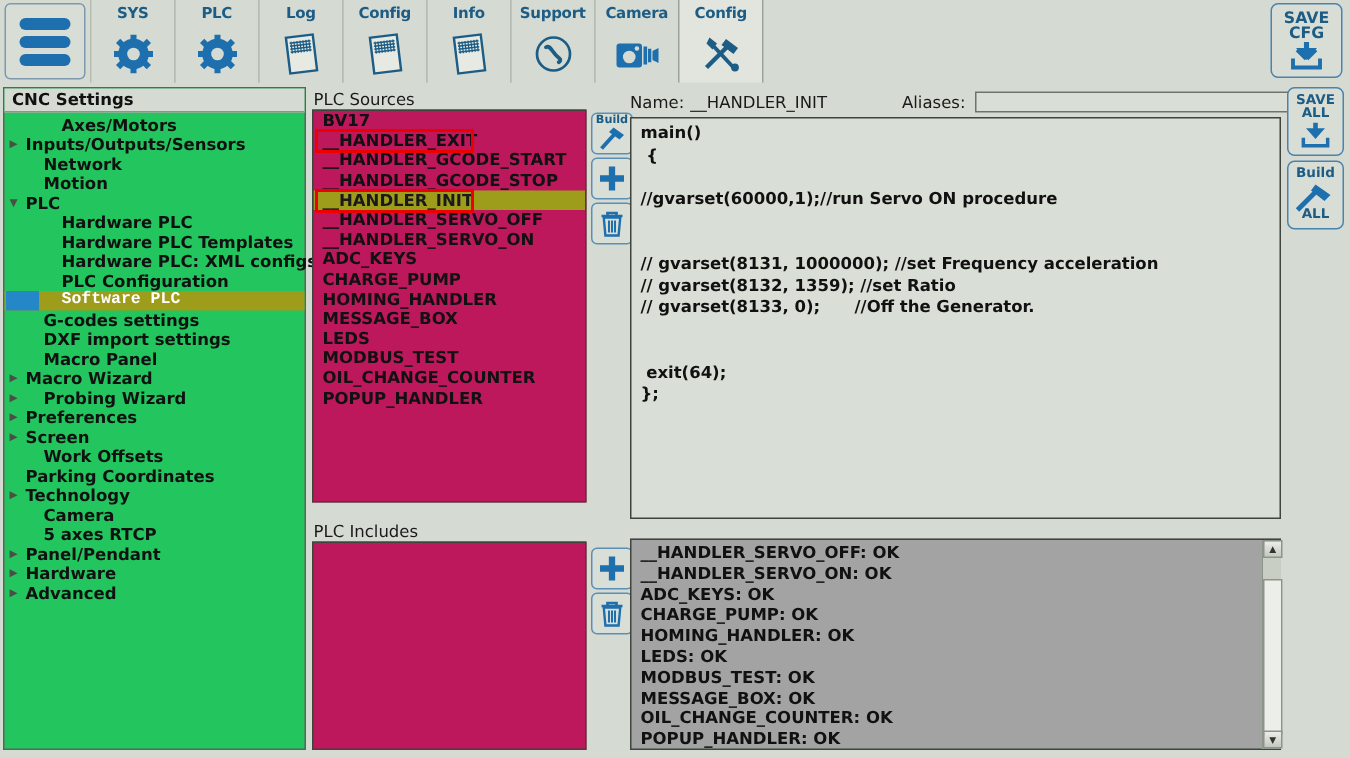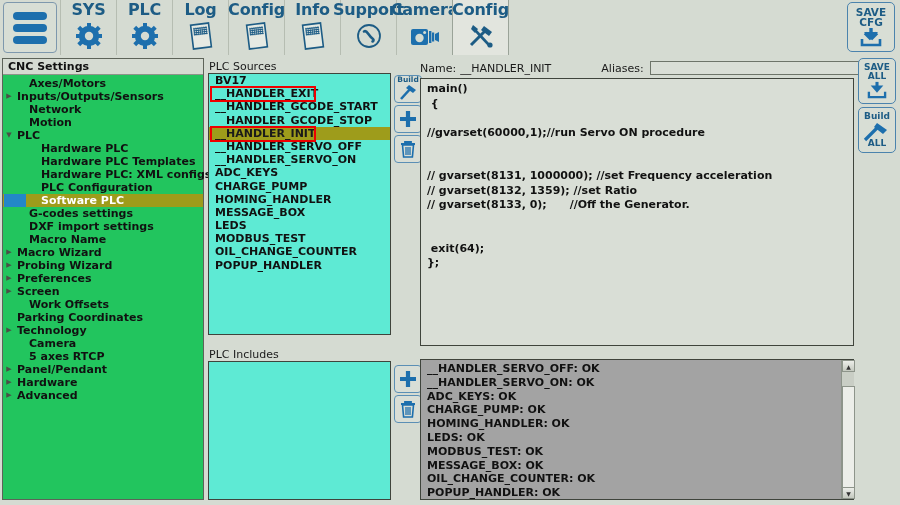--- a/index.html
+++ b/index.html
@@ -60,21 +60,21 @@
     border-right: 1px solid #b6bdb2;
     margin-left: -1px;
     padding-top: 2px;
     box-sizing: border-box;
     background: transparent;
   }
   .tb-tab.active { background: #e2e5de; border-color: #9aa398; }
   .tb-tab .lbl {
     color: #1d5c85;
     font-weight: bold;
-    font-size: 16px;
+    font-size: 10px;
     letter-spacing: -0.2px;
     line-height: 15px;
     white-space: nowrap;
   }
   .tb-tab .ico {
     flex: 1;
     display: flex;
     align-items: center;
     justify-content: center;
   }
@@ -157,21 +157,21 @@
   .tree-row.sel .tlabel { position: relative; z-index: 2; }
 
   
   .sect-label {
     position: absolute;
     font-size: 11px;
     color: #1a1a1a;
   }
   .listbox {
     position: absolute;
-    background: #5eead4;
+    background: #be185d;
     border: 1px solid #3f443c;
     box-sizing: border-box;
     overflow: hidden;
   }
   #sources-box { left: 208px; top: 73px; width: 183px; height: 262px; }
   #includes-box { left: 208px; top: 361px; width: 183px; height: 139px; }
   .list-item {
     height: 13.2px;
     line-height: 13.2px;
     padding-left: 6px;
@@ -495,21 +495,21 @@
         <path d="M3 12 L3 18 L21 18 L21 12" stroke="#1d6fad" stroke-width="2.6" fill="none"></path>
       </svg>
     </div>
   </div>
 
   <div class="tree-panel">
     <div class="tree-head">CNC Settings</div>
     <div class="tree-body" id="tree-body">
         <div class="tree-row">
           <span class="arrow none"></span>
-          <span class="tlabel" style="margin-left: 12px;">Axes/Motors</span>
+          <span class="tlabel" style="margin-left: 24px;">Axes/Motors</span>
         </div>
         <div class="tree-row">
           <span class="arrow">▶</span>
           <span class="tlabel" style="margin-left: 0px;">Inputs/Outputs/Sensors</span>
         </div>
         <div class="tree-row">
           <span class="arrow none"></span>
           <span class="tlabel" style="margin-left: 12px;">Network</span>
         </div>
         <div class="tree-row">
@@ -532,41 +532,41 @@
           <span class="arrow none"></span>
           <span class="tlabel" style="margin-left: 24px;">Hardware PLC: XML configs</span>
         </div>
         <div class="tree-row">
           <span class="arrow none"></span>
           <span class="tlabel" style="margin-left: 24px;">PLC Configuration</span>
         </div>
         <div class="tree-row sel">
           <span class="selbar"></span>
           <span class="arrow none"></span>
-          <span class="tlabel" style="margin-left: 24px;">Software PLC</span>
+          <span class="tlabel" style="margin-left: 24px; font-family: Liberation Mono, monospace;">Software PLC</span>
         </div>
         <div class="tree-row">
           <span class="arrow none"></span>
           <span class="tlabel" style="margin-left: 12px;">G-codes settings</span>
         </div>
         <div class="tree-row">
           <span class="arrow none"></span>
           <span class="tlabel" style="margin-left: 12px;">DXF import settings</span>
         </div>
         <div class="tree-row">
           <span class="arrow none"></span>
-          <span class="tlabel" style="margin-left: 12px;">Macro Name</span>
+          <span class="tlabel" style="margin-left: 12px;">Macro Panel</span>
         </div>
         <div class="tree-row">
           <span class="arrow">▶</span>
           <span class="tlabel" style="margin-left: 0px;">Macro Wizard</span>
         </div>
         <div class="tree-row">
           <span class="arrow">▶</span>
-          <span class="tlabel" style="margin-left: 0px;">Probing Wizard</span>
+          <span class="tlabel" style="margin-left: 12px;">Probing Wizard</span>
         </div>
         <div class="tree-row">
           <span class="arrow">▶</span>
           <span class="tlabel" style="margin-left: 0px;">Preferences</span>
         </div>
         <div class="tree-row">
           <span class="arrow">▶</span>
           <span class="tlabel" style="margin-left: 0px;">Screen</span>
         </div>
         <div class="tree-row">

